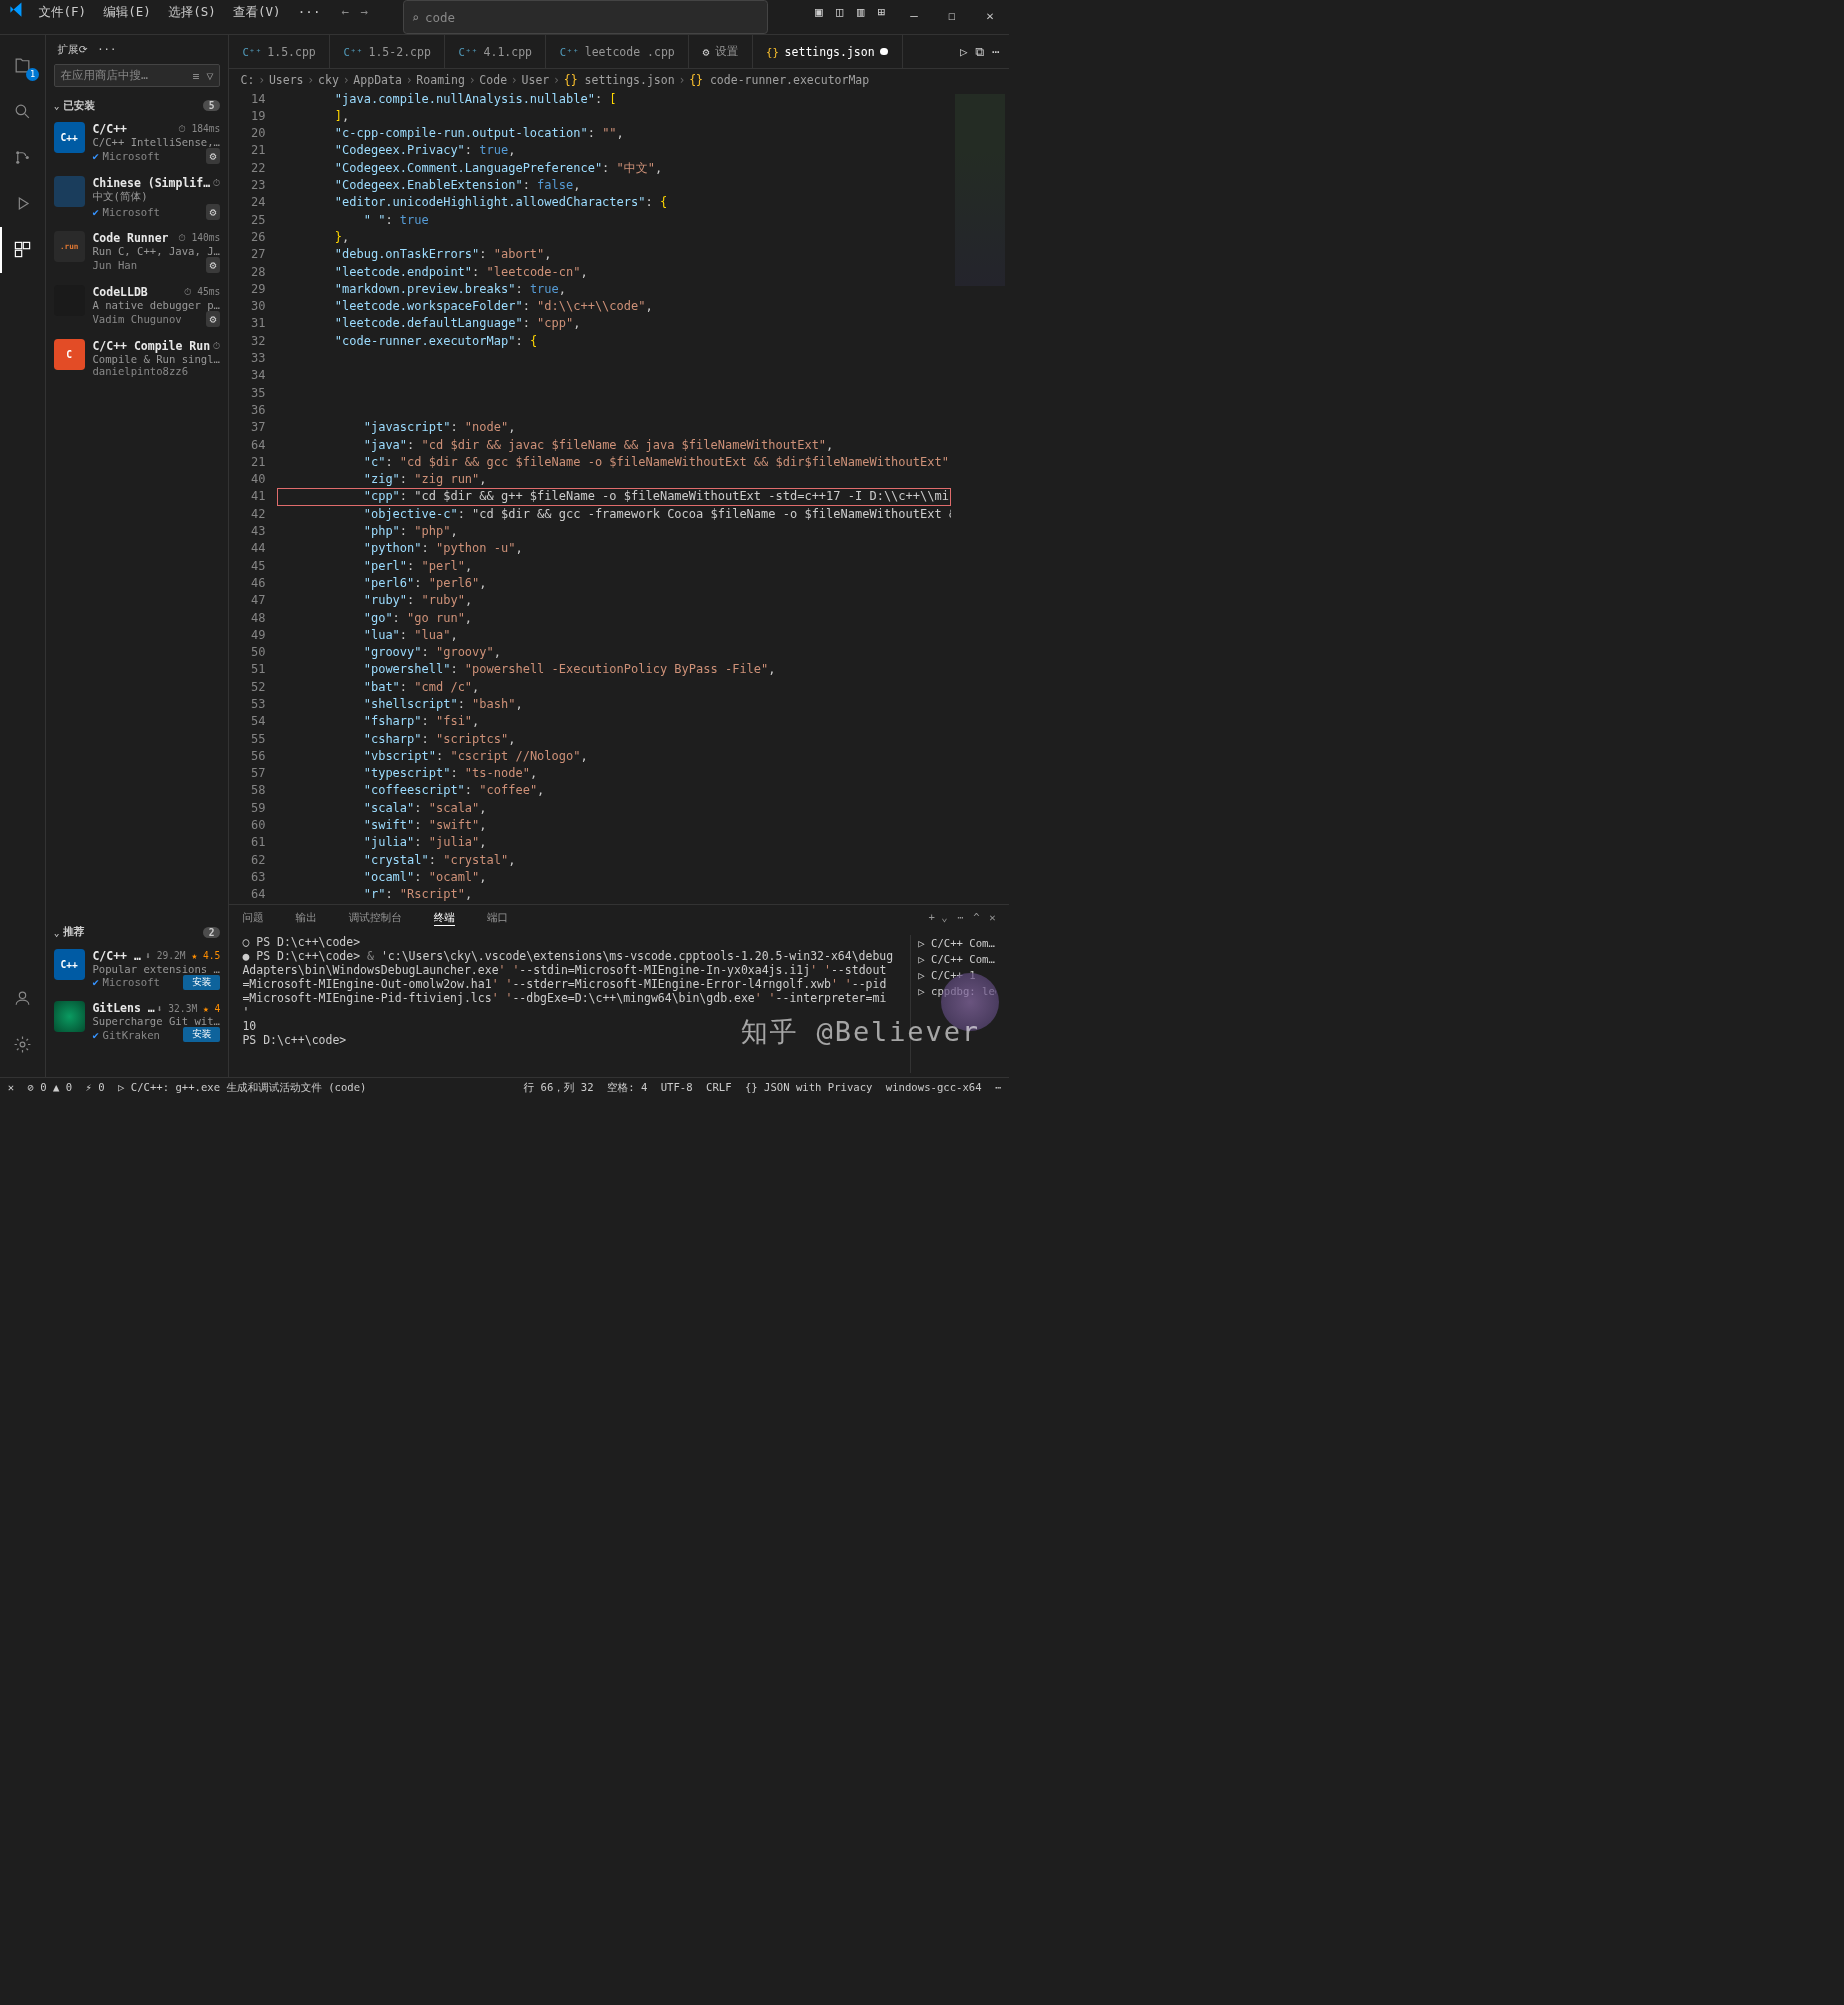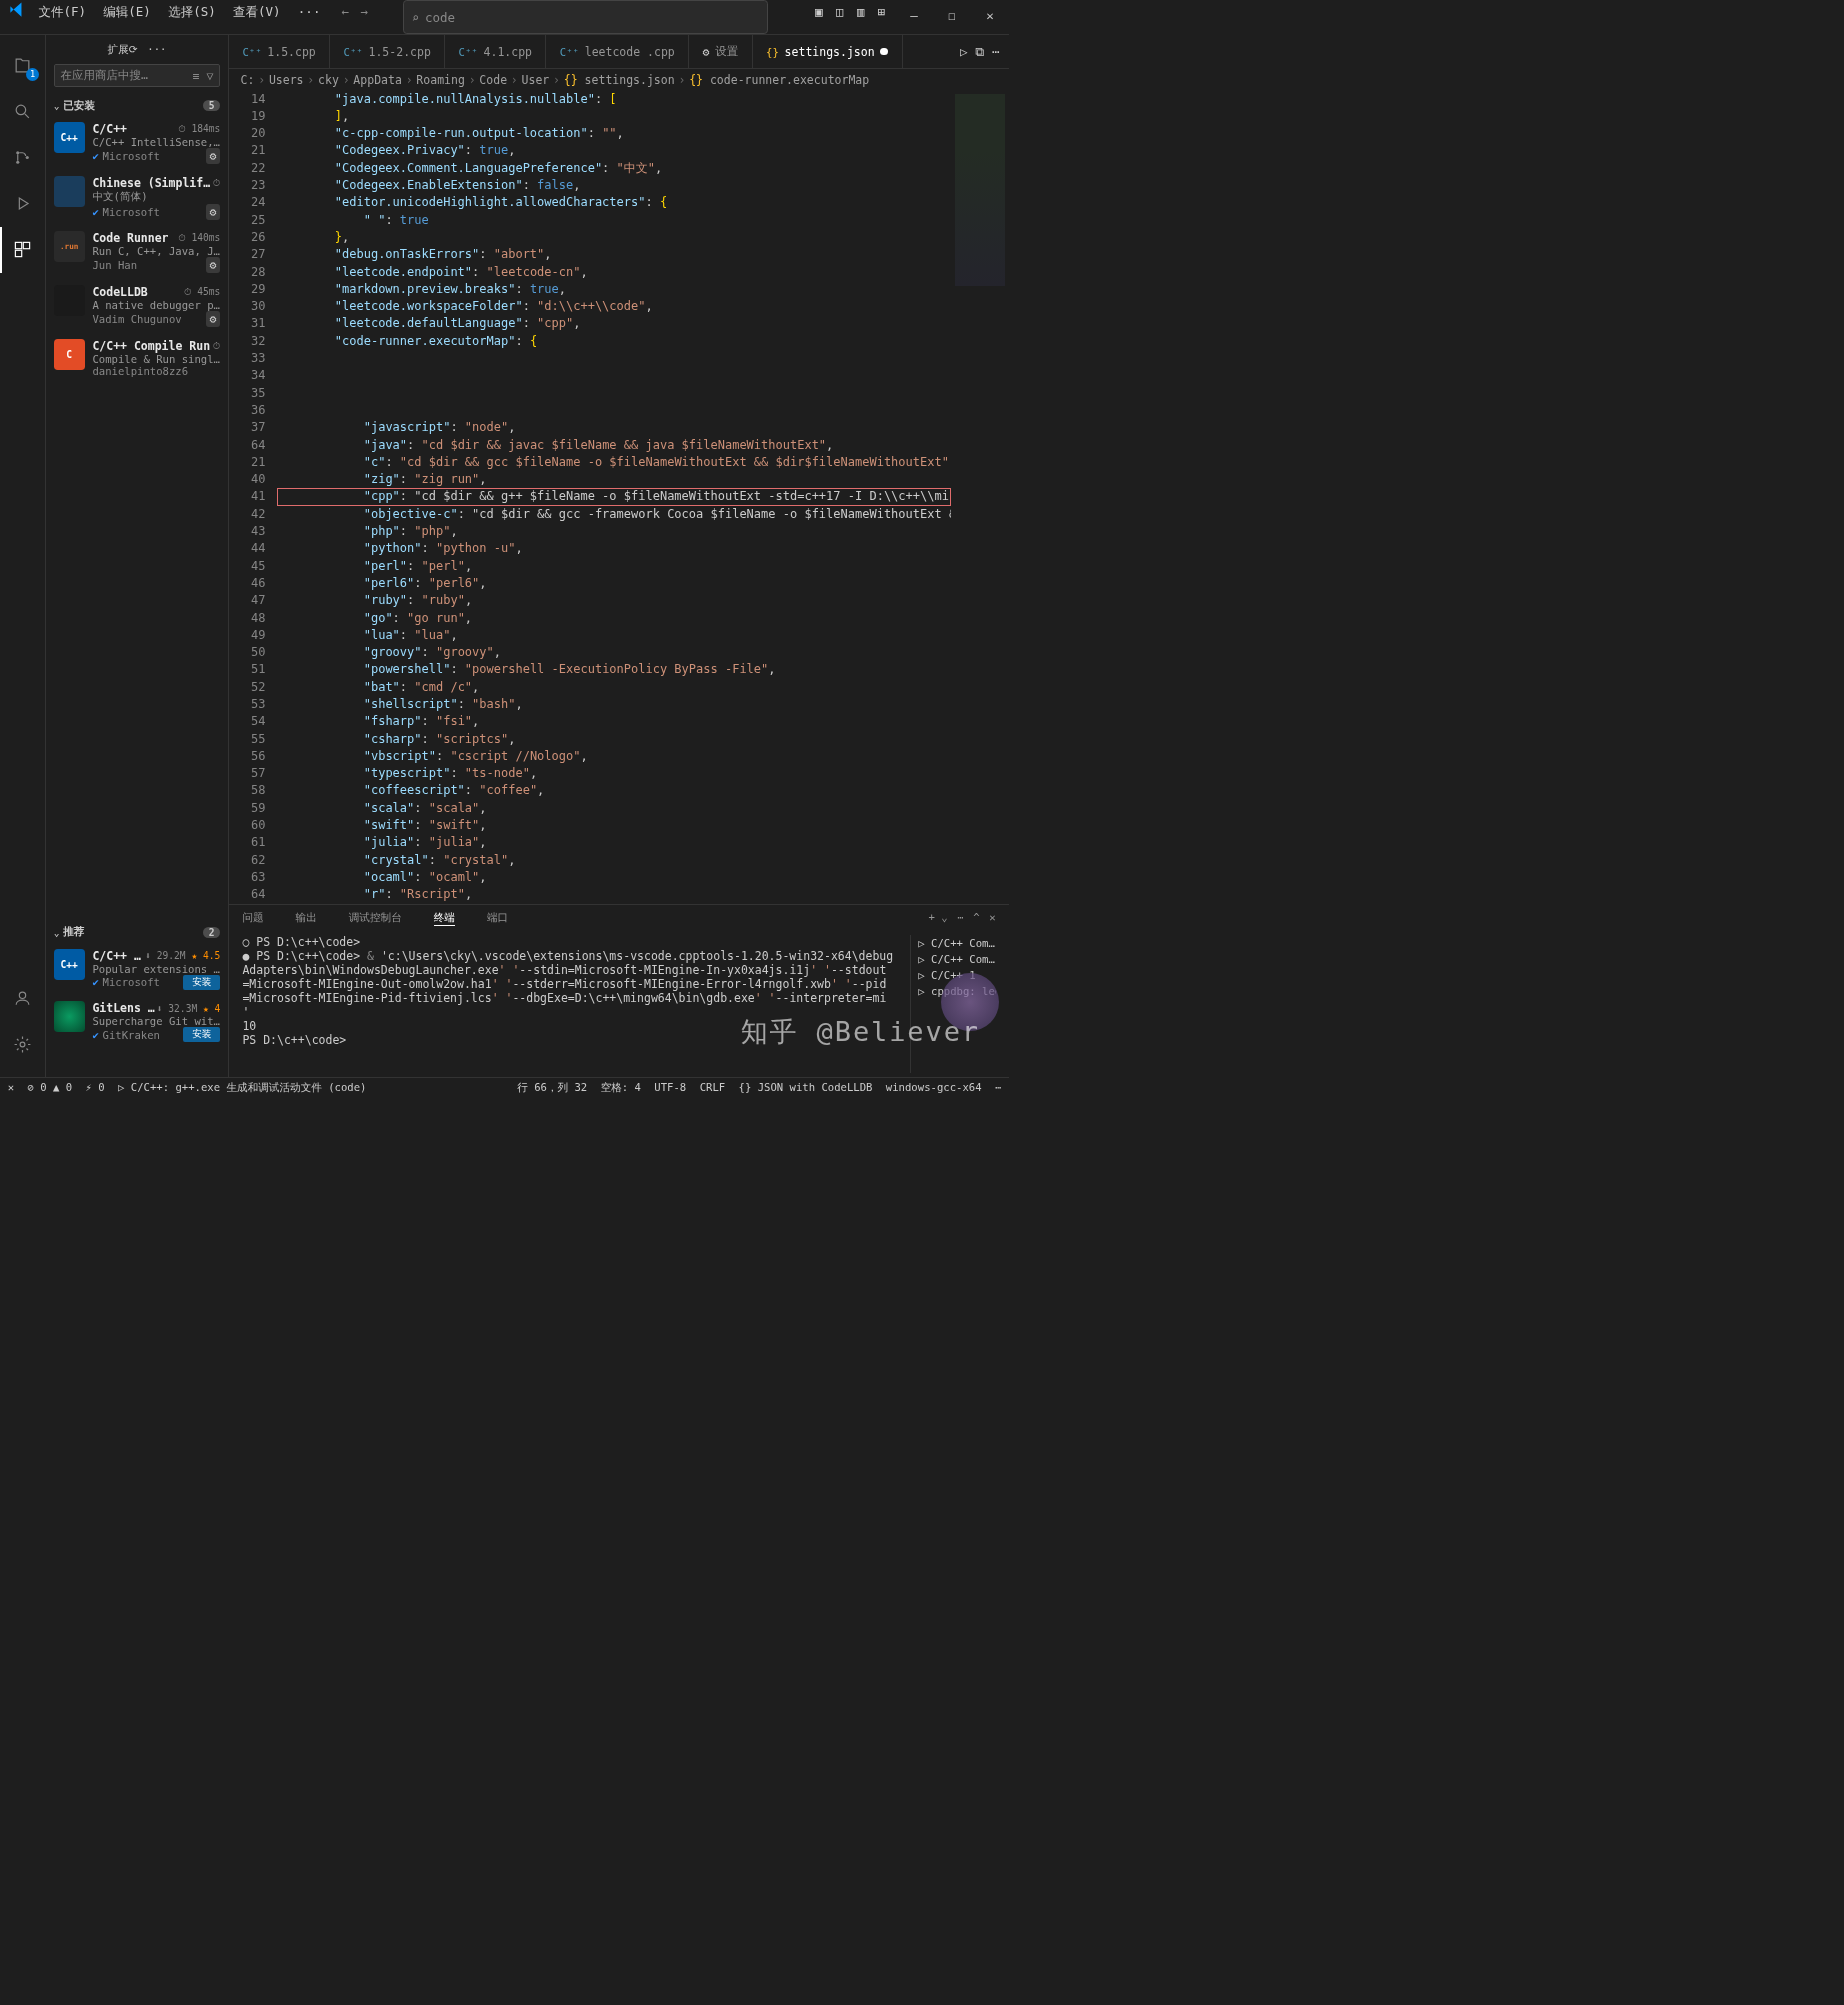--- a/index.html
+++ b/index.html
@@ -16,21 +16,21 @@
 .win-controls{display:flex}
 .win-controls span{width:38px;text-align:center;padding:7.7px 0}
 .main{display:flex;height:calc(100% - 35px - 21px)}
 .activitybar{width:46px;background:#1e1e1e;display:flex;flex-direction:column;padding-top:7.7px;border-right:1px solid #333}
 .activitybar .item{height:46px;display:flex;align-items:center;justify-content:center;color:#888;position:relative}
 .activitybar .item.active{color:#fff}
 .activitybar .item.active::before{content:'';position:absolute;left:0;top:0;bottom:0;width:1.9px;background:#fff}
 .activitybar .bottom{margin-top:auto;padding-bottom:9.6px}
 .badge{position:absolute;bottom:7.7px;right:5.8px;background:#0078d4;color:#fff;border-radius:50%;font-size:8.6px;width:13.4px;height:13.4px;display:flex;align-items:center;justify-content:center}
 .sidebar{width:183px;background:#1e1e1e;border-right:1px solid #333;overflow:hidden;display:flex;flex-direction:column}
-.sidebar-header{display:flex;justify-content:center;padding:7.7px 11.5px;font-size:10.6px;color:#ccc}
+.sidebar-header{display:flex;justify-content:flex-start;padding:7.7px 11.5px;font-size:10.6px;color:#ccc}
 .sidebar-header .actions{display:flex;gap:9.6px;color:#ccc}
 .search-input{margin:0 7.7px 7.7px;background:#2a2a2a;border:1px solid #444;border-radius:1.9px;padding:2.9px 5.8px;color:#888;display:flex;align-items:center;gap:3.8px;font-size:11.5px}
 .section-title{padding:3.8px 7.7px;font-size:10.6px;font-weight:600;display:flex;align-items:center;gap:3.8px}
 .section-title .chevron{font-size:9.6px}
 .section-title .count-badge{margin-left:auto;background:#4d4d4d;border-radius:9.6px;padding:0 5.8px;font-size:9.6px}
 .ext-list{flex:1;overflow-y:auto}
 .ext-item{display:flex;gap:7.7px;padding:5.8px 7.7px;font-size:11.5px}
 .ext-icon{width:31px;height:31px;border-radius:3.8px;flex-shrink:0;display:flex;align-items:center;justify-content:center;font-size:9.6px;font-weight:bold}
 .ext-icon.cpp{background:#005ba4;color:#fff}
 .ext-icon.cn{background:#1a3d5c}
@@ -444,21 +444,21 @@
       <span>✕</span>
       <span>⊘ 0 ▲ 0</span>
       <span>⚡ 0</span>
       <span>▷ C/C++: g++.exe 生成和调试活动文件 (code)</span>
     </div>
   <div class="right" id="status-right">
       <span>行 66，列 32</span>
       <span>空格: 4</span>
       <span>UTF-8</span>
       <span>CRLF</span>
-      <span>{} JSON with CodeLLDB</span>
+      <span>{} JSON with Privacy</span>
       <span>windows-gcc-x64</span>
       <span>⋯</span>
     </div>
 </div>
 
 <div class="avatar-circle"></div>
 <div class="watermark">知乎 @Believer</div>
 
 
 </body></html>

